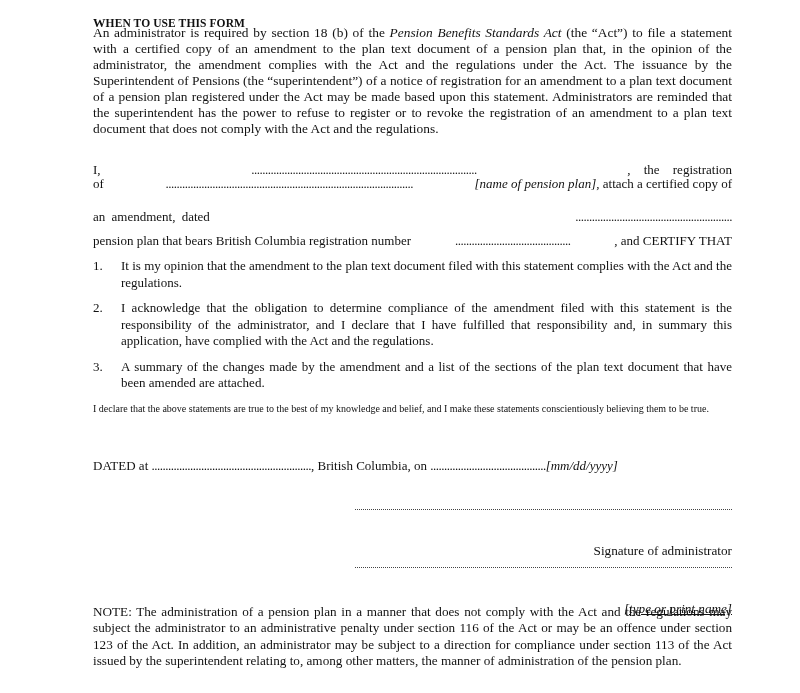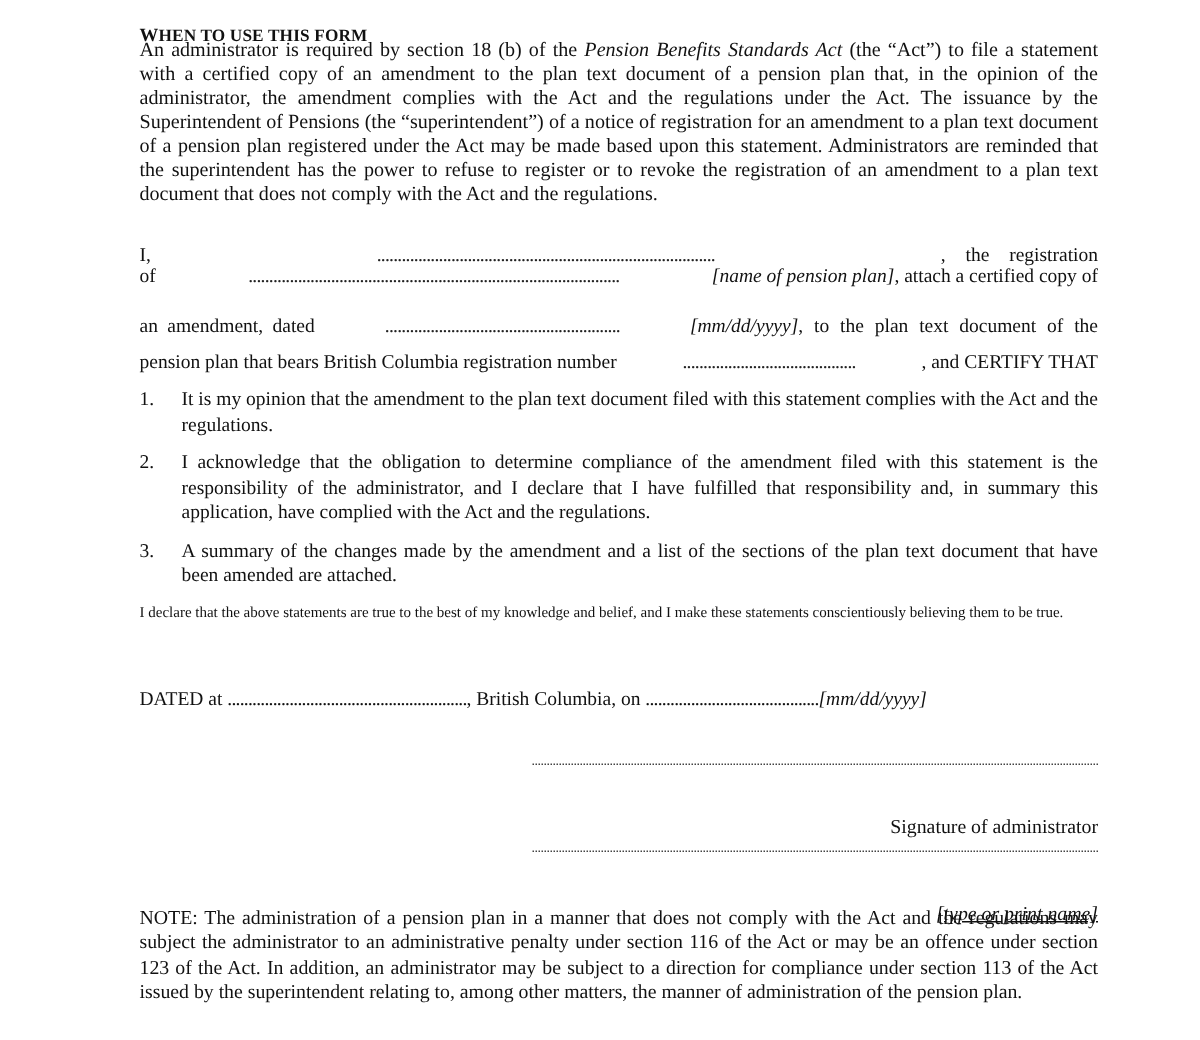--- a/index.html
+++ b/index.html
@@ -67,21 +67,20 @@
       <span>of</span>
       <span class="dots">..........................................................................................</span>
       <span><i>[name of pension plan]</i><span>, attach a certified copy of</span></span>
     </div>
   </div>
 
   <div class="fill-line" style="top:209px;">
     <div class="flexline">
       <span style="word-spacing:3px;">an amendment, dated</span>
       <span class="dots">.........................................................</span>
-      <span><i>[mm/dd/yyyy]</i><span style="word-spacing:4px;">, to the plan text document of the</span></span>
     </div>
   </div>
 
   <div class="fill-line" style="top:233px;">
     <div class="flexline">
       <span>pension plan that bears British Columbia registration number</span>
       <span class="dots">..........................................</span>
       <span>, and CERTIFY THAT</span>
     </div>
   </div>

